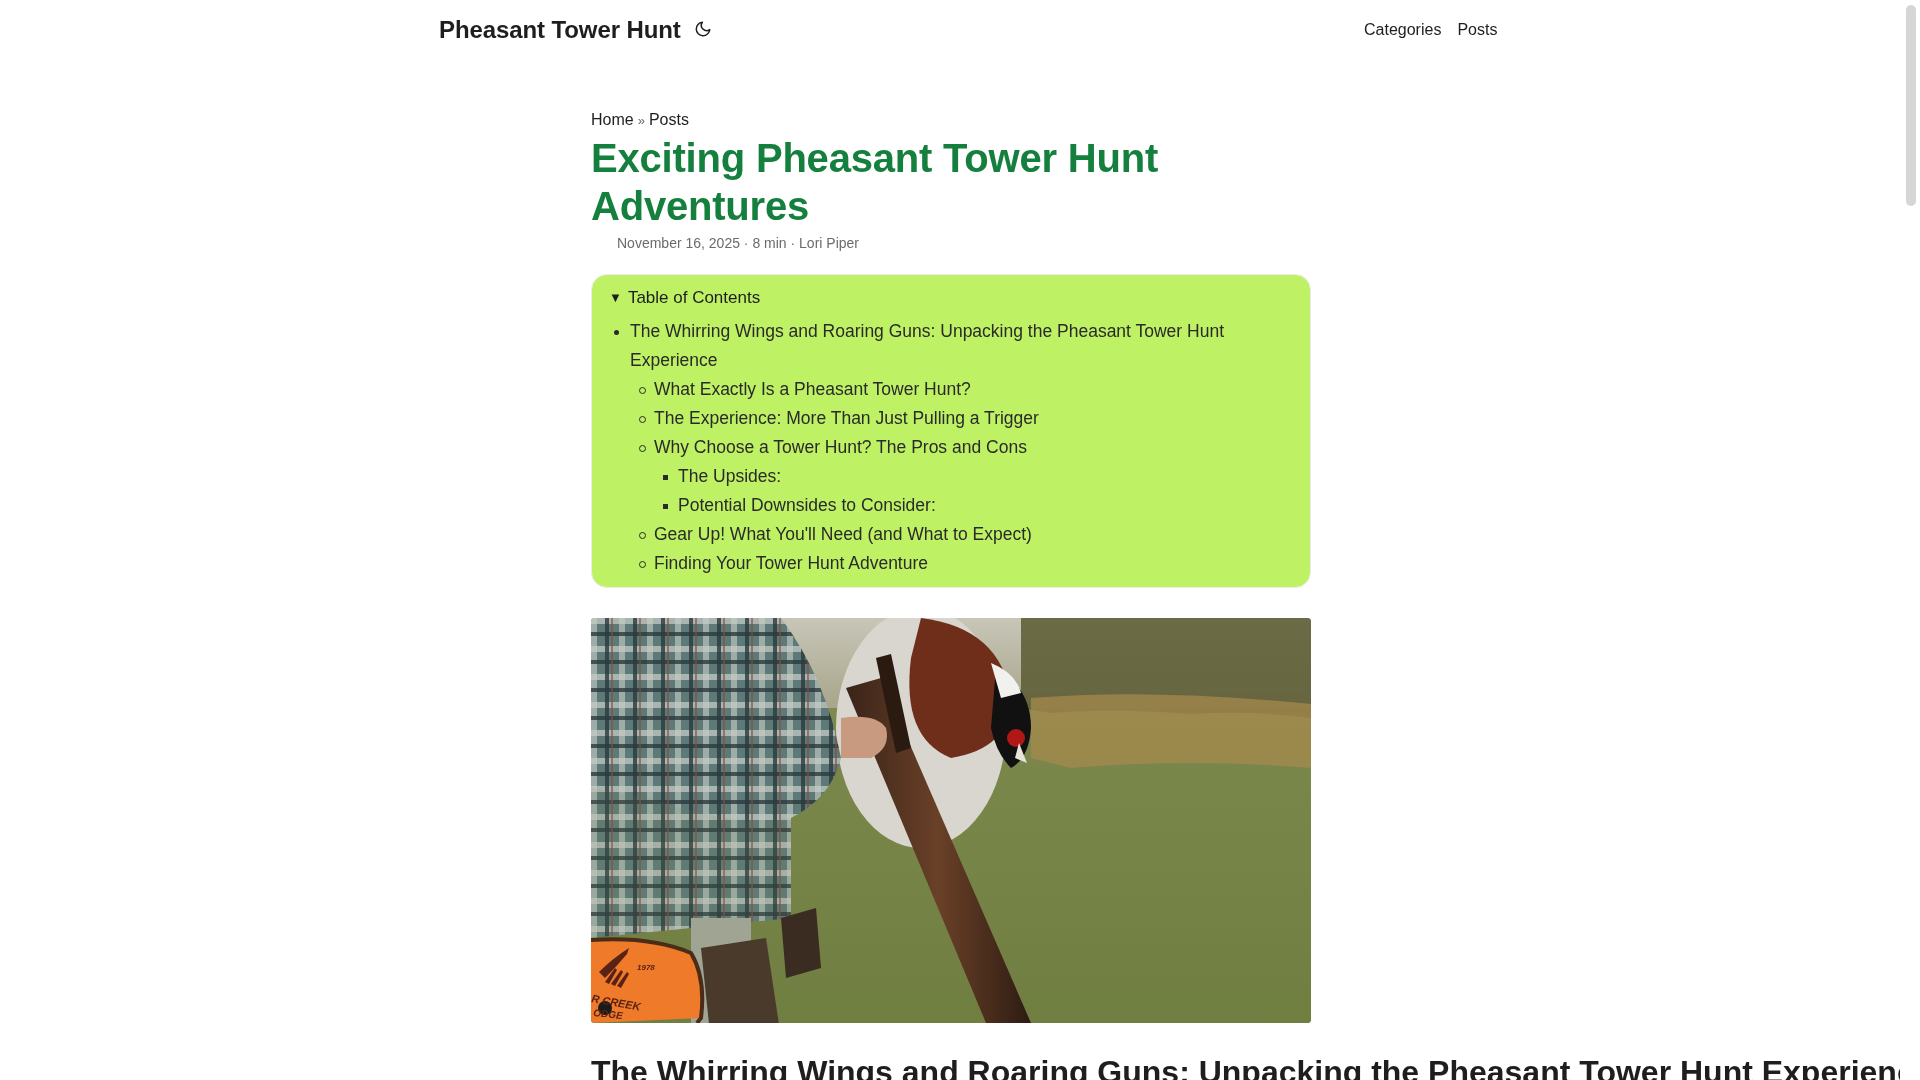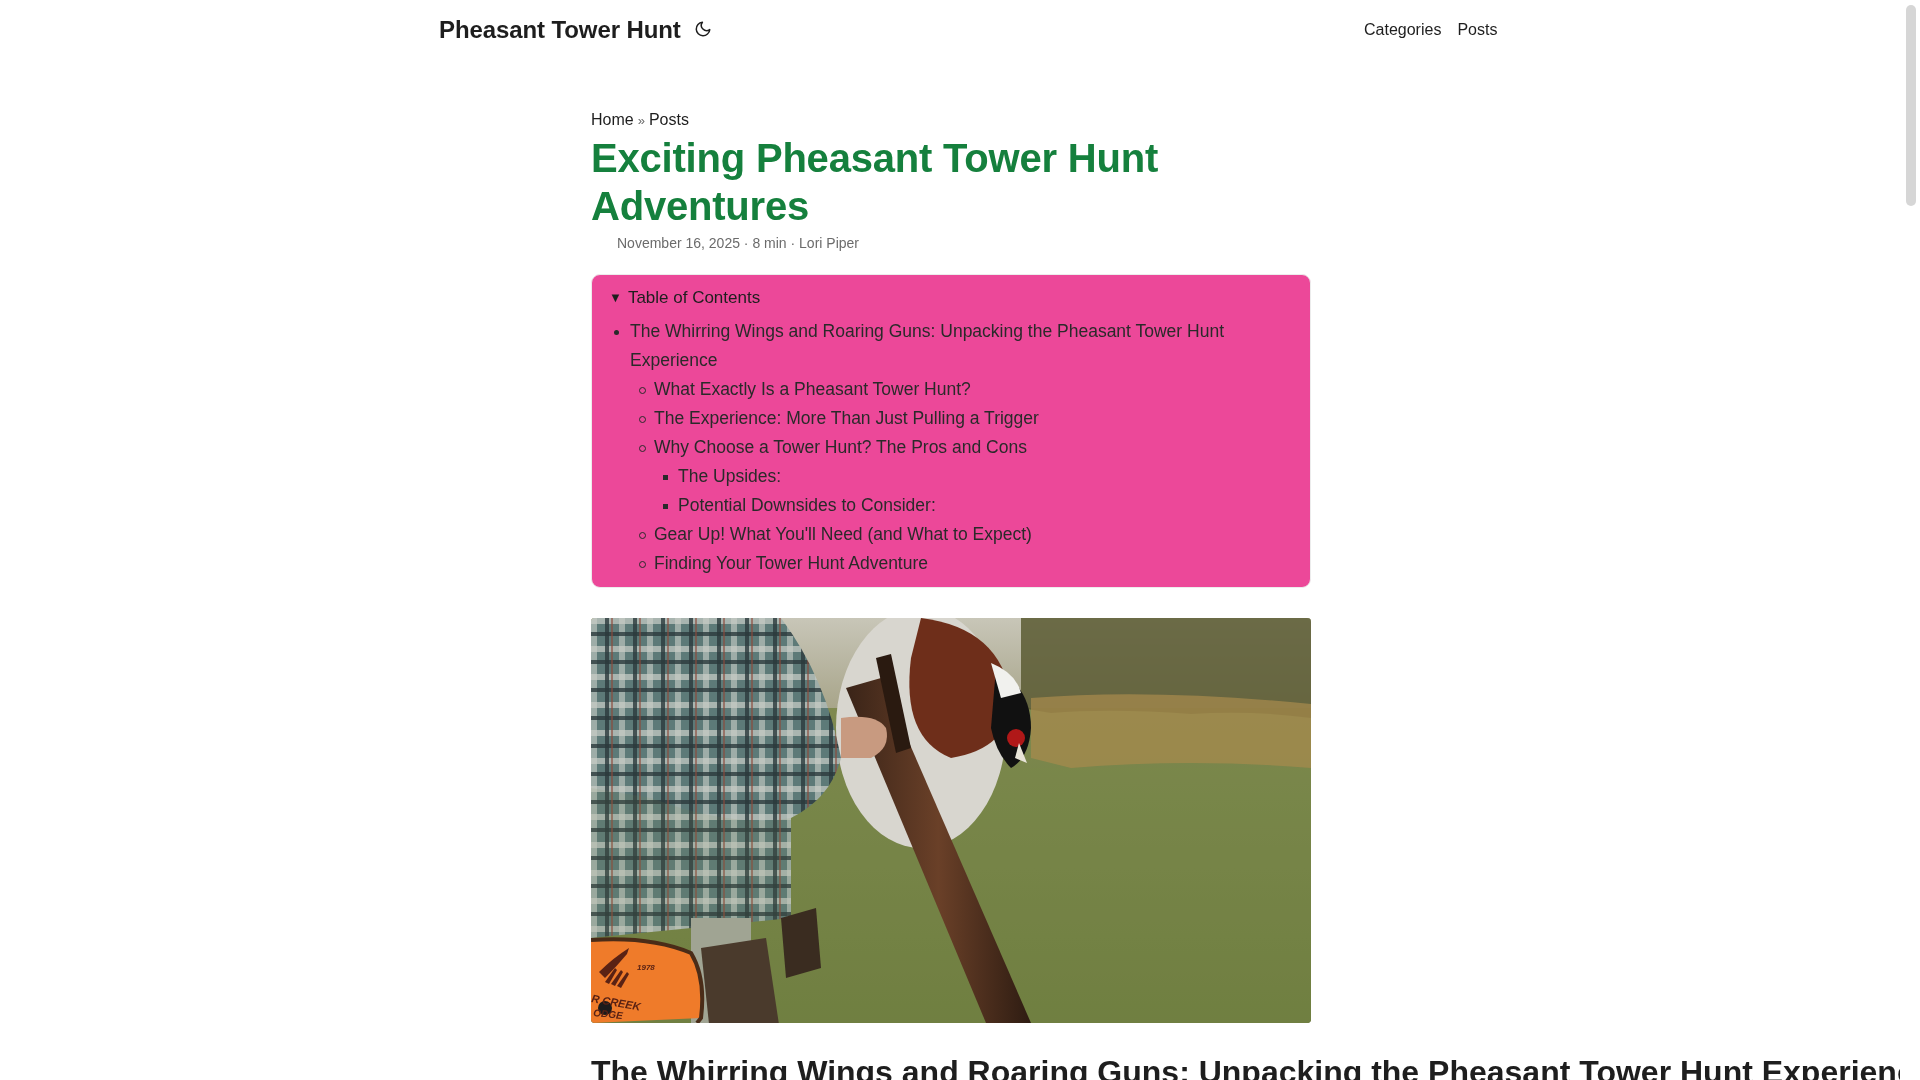--- a/index.html
+++ b/index.html
@@ -15,21 +15,21 @@
     .nav a { font-size: 16px; color: #1e1e1e; text-decoration: none; line-height: 22px; }
 
     
     .main { position: absolute; left: 591px; top: 0; width: 720px; }
     .breadcrumb { position: absolute; top: 110px; left: 0; font-size: 16px; line-height: 20px; white-space: nowrap; }
     .breadcrumb a { color: #1e1e1e; text-decoration: none; text-align: right; }
     .breadcrumb .sep { color: #6b6b6b; font-size: 13px; margin: 0 4px; }
     .post-title { position: absolute; top: 134px; left: 0; width: 720px; font-size: 40px; font-weight: 700; line-height: 48px; color: #15803d; letter-spacing: -0.2px; }
     .post-meta { position: absolute; top: 234px; left: 0; font-size: 14px; color: #6b6b6b; line-height: 18px; white-space: nowrap; margin-left: 26px; }
 
-    .toc { position: absolute; top: 274px; left: 0; width: 720px; height: 314px; background: #ec4899; border: 1px solid #ececec; border-radius: 9px; }
+    .toc { position: absolute; top: 274px; left: 0; width: 720px; height: 314px; background: #bef264; border: 1px solid #ececec; border-radius: 16px; }
     .toc-summary { position: absolute; left: 17px; top: 12px; font-size: 17px; line-height: 22px; cursor: pointer; white-space: nowrap; color: #1e1e1e; }
     .toc-summary .tri { display: inline-block; font-size: 13px; margin-right: 6px; position: relative; top: -1px; }
     .toc ul { list-style: none; }
     .toc-list { position: absolute; left: 38px; top: 42px; width: 660px; }
     .toc li { position: relative; font-size: 17.5px; line-height: 29px; }
     .toc li a { color: #2a2a2a; text-decoration: none; }
     .toc .l1 > li::before { content: ""; position: absolute; left: -16px; top: 13px; width: 5px; height: 5px; border-radius: 50%; background: #2a2a2a; }
     .toc .l2 { padding-left: 24px; }
     .toc .l2 > li::before { content: ""; position: absolute; left: -15px; top: 12px; width: 5px; height: 5px; border-radius: 50%; border: 1px solid #2a2a2a; background: transparent; }
     .toc .l3 { padding-left: 24px; }

